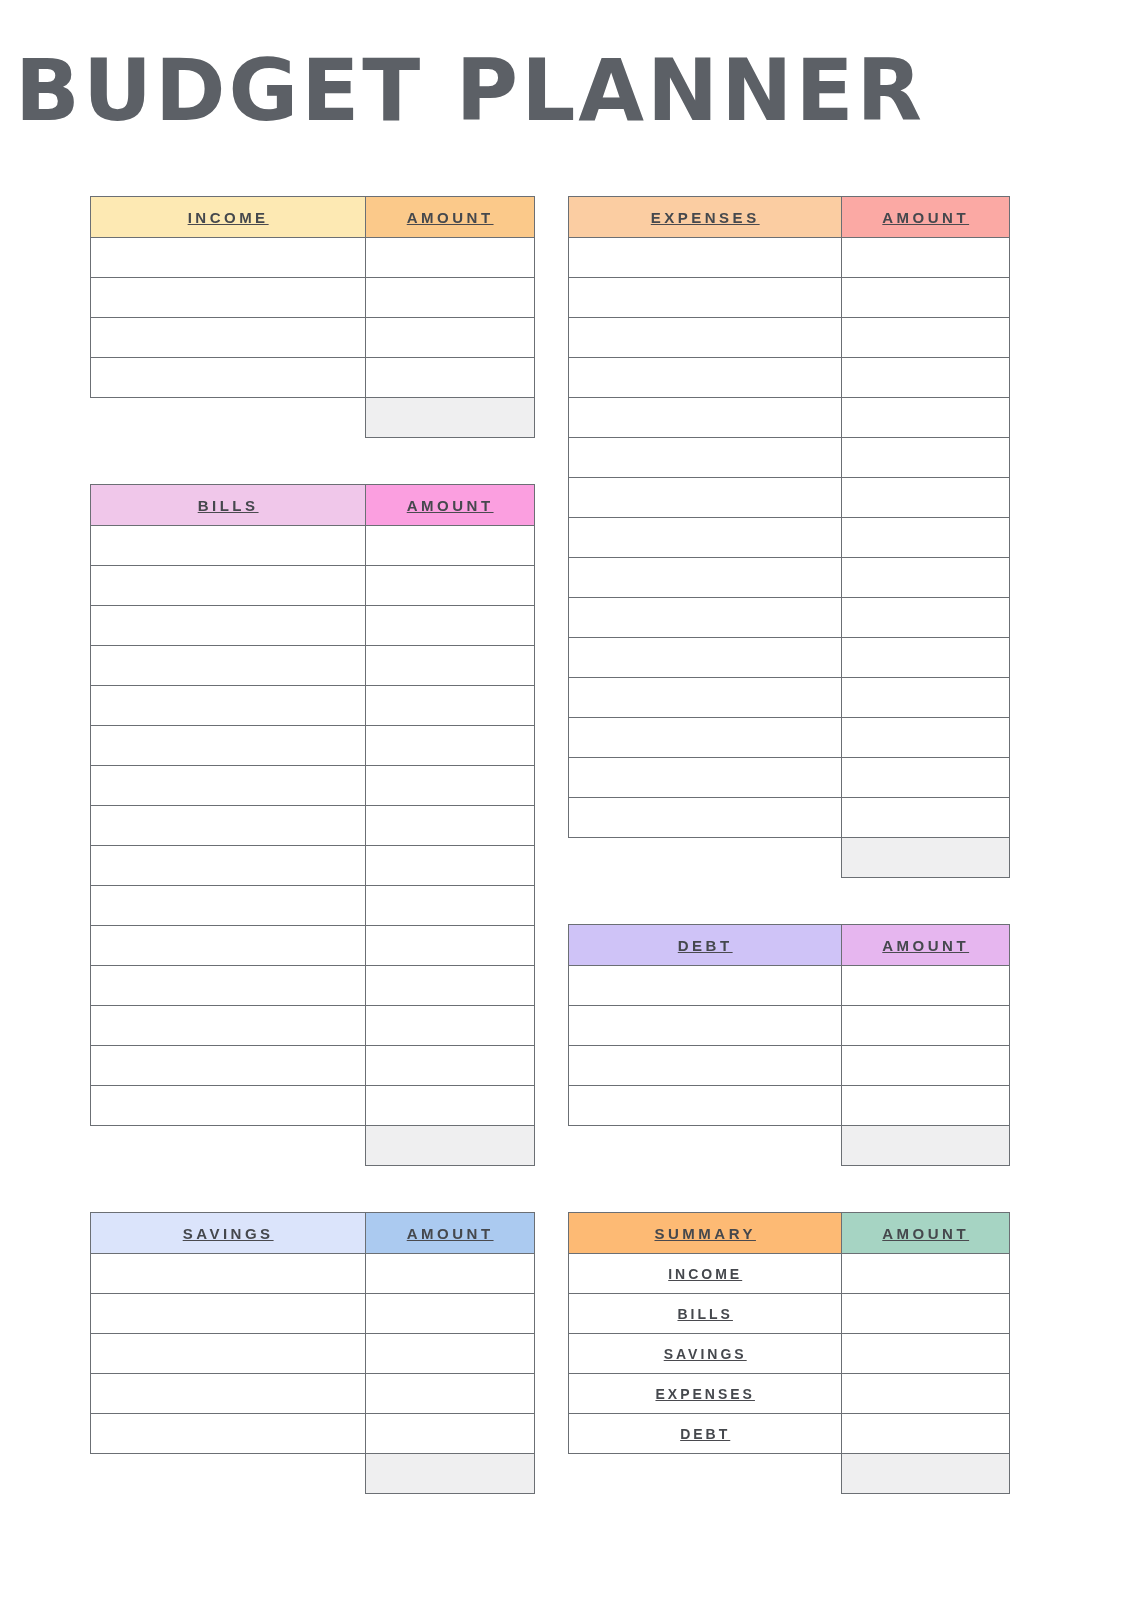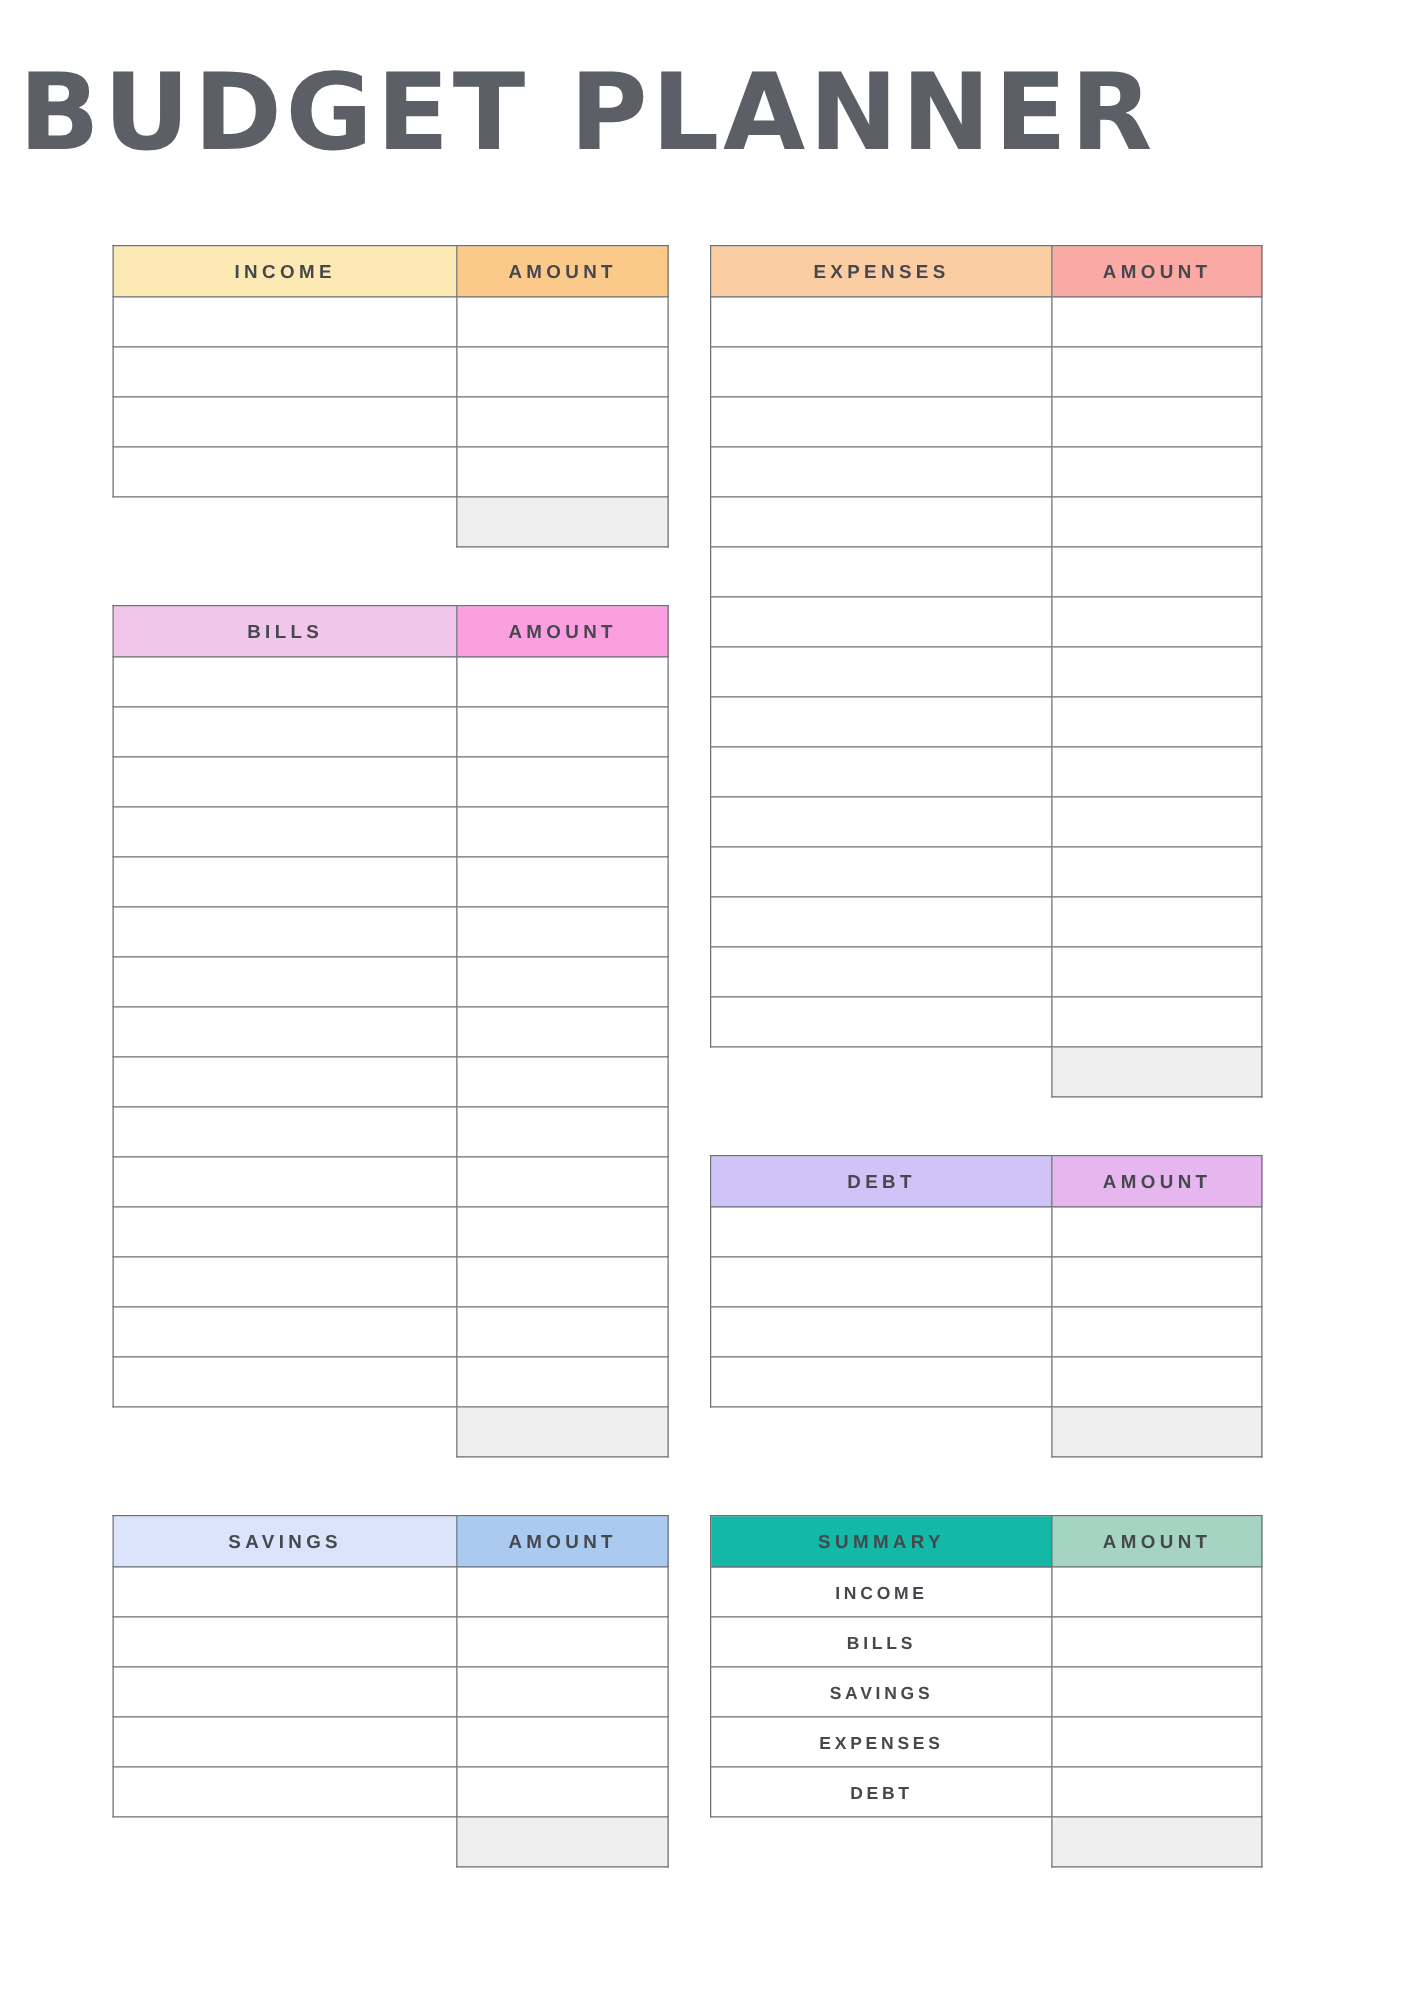--- a/index.html
+++ b/index.html
@@ -53,20 +53,21 @@
     position: absolute;
     left: 568px;
     top: 0;
     width: 442px;
   }
 
   .tbl {
     width: 100%;
     border-collapse: collapse;
     table-layout: fixed;
+    text-decoration: underline;
   }
 
   .tbl td, .tbl th {
     border: 1.5px solid #6b6f74;
     height: 40px;
     padding: 0;
     box-sizing: border-box;
   }
 
   .tbl th {
@@ -111,21 +112,21 @@
   .h-income-name  { background: #fde9b3; }
   .h-income-amt   { background: #fbc98a; }
   .h-bills-name   { background: #f0c7ea; }
   .h-bills-amt    { background: #fb9fe0; }
   .h-savings-name { background: #dbe4fb; }
   .h-savings-amt  { background: #abcaf0; }
   .h-expenses-name{ background: #fbcda2; }
   .h-expenses-amt { background: #fba9a4; }
   .h-debt-name    { background: #cfc3f7; }
   .h-debt-amt     { background: #e6b6ef; }
-  .h-summary-name { background: #14b8a6; }
+  .h-summary-name { background: #fdba74; }
   .h-summary-amt  { background: #a6d4c3; }
 </style>
 </head>
 <body>
 
 <div class="page">
 
   <h1 class="page-title">BUDGET PLANNER</h1>
 
   <div class="columns">

